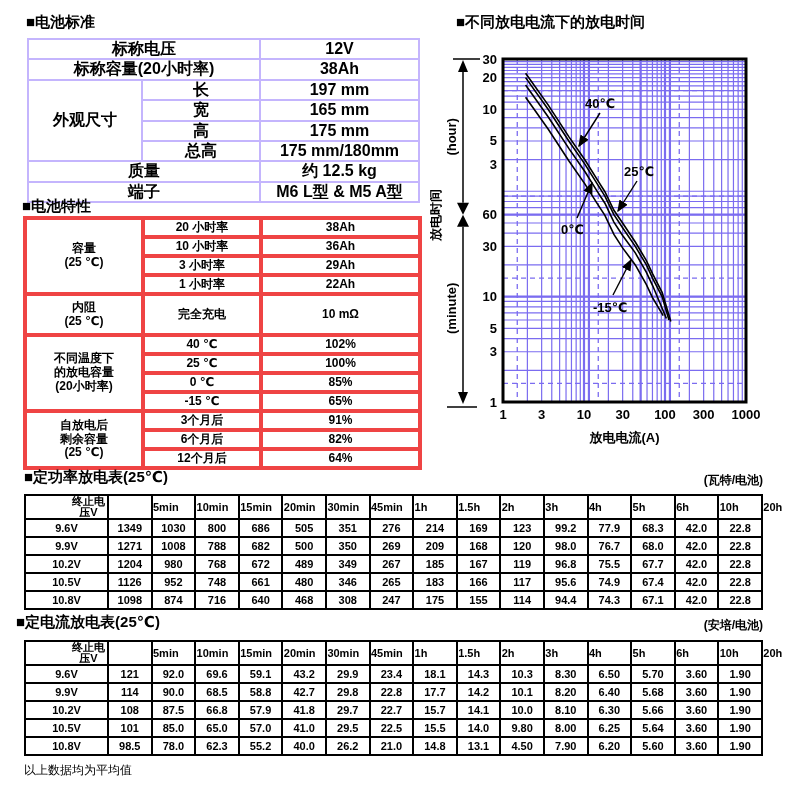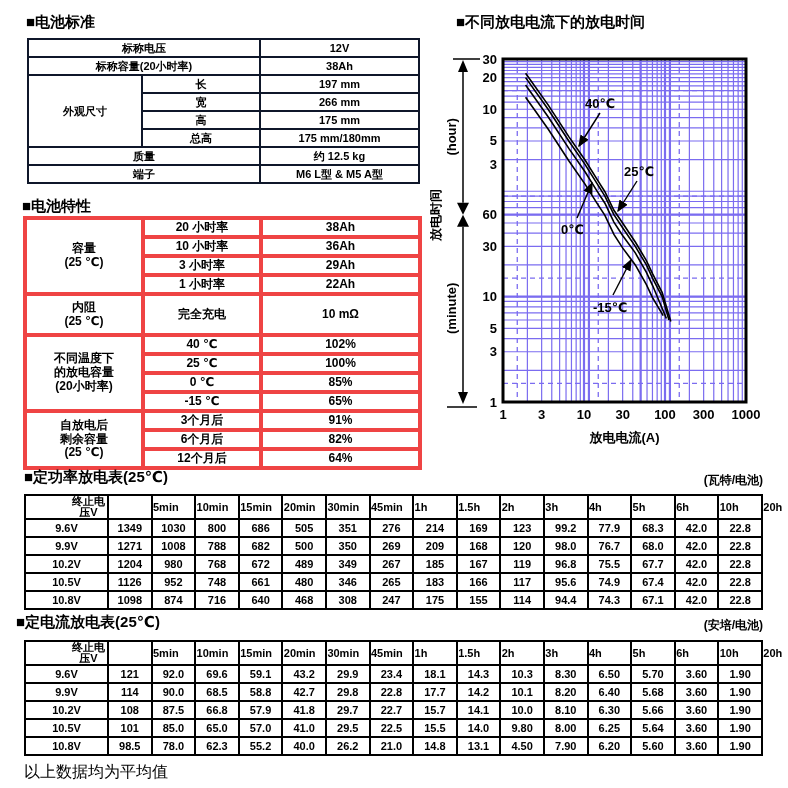--- a/index.html
+++ b/index.html
@@ -1,24 +1,24 @@
 <!DOCTYPE html>
 <html><head>
 <meta charset="utf-8">
 <style>
   html,body{margin:0;padding:0;}
   body{width:788px;height:788px;position:relative;background:#ffffff;overflow:hidden;
        font-family:"Liberation Sans","DejaVu Sans",sans-serif;color:#000;}
   .abs{position:absolute;}
   .sec-title{font-size:15px;font-weight:bold;white-space:nowrap;}
   .unit-note{font-size:12px;font-weight:bold;text-align:right;}
-  .footnote{font-size:16px;font-weight:normal;}
+  .footnote{font-size:12px;font-weight:normal;}
   table{border-collapse:collapse;table-layout:fixed;}
   
-  .spec td{border:2px solid #0f172a;font-size:11px;font-weight:bold;text-align:center;
+  .spec td{border:2px solid #c4b5fd;font-size:16px;font-weight:bold;text-align:center;
            vertical-align:middle;padding:0;height:16px;line-height:1.15;white-space:pre-line;}
   .char td{border:4px solid #ef4444;font-size:12px;font-weight:bold;text-align:center;
            vertical-align:middle;padding:0;height:15px;line-height:1.15;white-space:pre-line;}
   .char tr.tall td{height:37px;}
   
   .rate th,.rate td{border:2px solid #000;font-size:11px;font-weight:bold;text-align:center;
            vertical-align:middle;padding:0;height:16px;line-height:1;}
   .rate th{height:17px;padding-left:44px;}
 </style>
 </head>
@@ -40,21 +40,21 @@
         <td colspan="2">标称容量(20小时率)</td>
         <td>38Ah</td>
       </tr>
       <tr>
         <td rowspan="4">外观尺寸</td>
         <td>长</td>
         <td>197 mm</td>
       </tr>
       <tr>
         <td>宽</td>
-        <td>266 mm</td>
+        <td>165 mm</td>
       </tr>
       <tr>
         <td>高</td>
         <td>175 mm</td>
       </tr>
       <tr>
         <td>总高</td>
         <td>175 mm/180mm</td>
       </tr>
       <tr>

